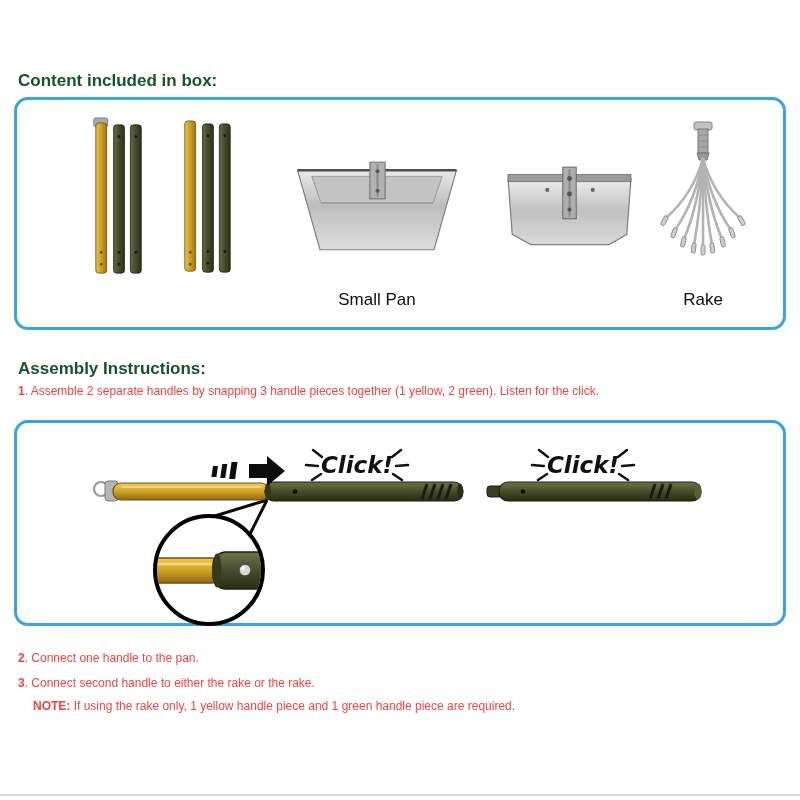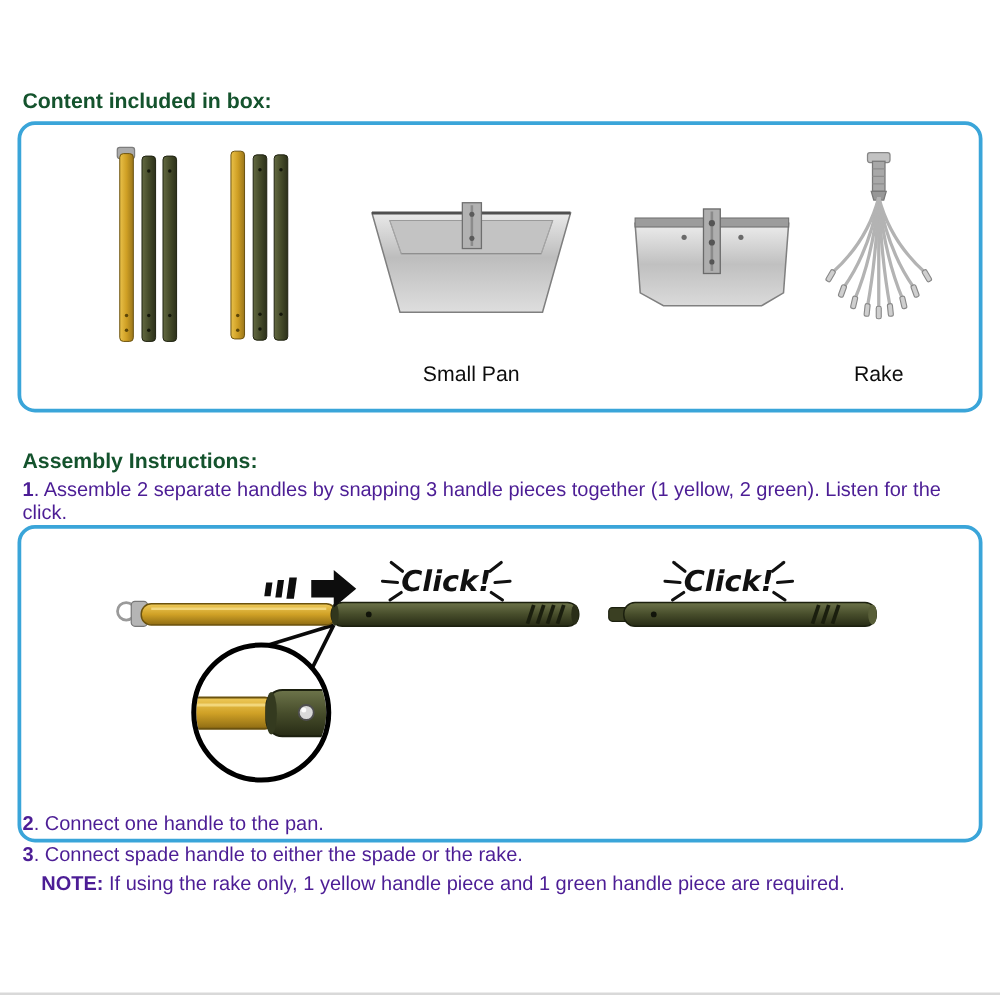--- a/index.html
+++ b/index.html
@@ -5,30 +5,30 @@
   * { margin:0; padding:0; box-sizing:border-box; }
   html,body { width:800px; height:800px; background:#ffffff; }
   body { font-family:"Liberation Sans", sans-serif; color:#111; position:relative; overflow:hidden; }
 
   .section-title { position:absolute; font-size:17px; font-weight:bold; color:#14532d; }
   #content-title { left:18px; top:71px; }
   #assembly-title { left:18px; top:359px; }
 
   .blue-box { position:absolute; border:3px solid #3aa5d9; border-radius:14px; background:#fff; }
   #content-box { left:14px; top:97px; width:772px; height:233px; }
-  #assembly-box { left:14px; top:420px; width:772px; height:254px; }
+  #assembly-box { left:14px; top:420px; width:772px; height:206px; }
 
   .item-art { position:absolute; }
   .item-art svg { display:block; width:100%; height:100%; }
 
   .caption { position:absolute; text-align:center; font-size:17px; color:#0d0d0d; }
   .caption b { font-weight:bold; }
   .caption small { font-size:13px; }
 
-  .step { position:absolute; font-size:16px; color:#4c1d95; }
+  .step { position:absolute; font-size:12px; color:#ef4444; }
   .step b { font-weight:bold; }
   #step1 { left:18px; top:384px; width:760px; }
   #step2 { left:18px; top:651px; }
   #step3 { left:18px; top:676px; }
   #note  { left:33px; top:699px; }
 
   #handles-art { left:52px;  top:14px; width:190px; height:170px; }
   #pan-art     { left:270px; top:52px; width:180px; height:112px; }
   #spade-art   { left:480px; top:62px; width:145px; height:95px;  }
   #rake-art    { left:638px; top:20px; width:96px;  height:154px; }
@@ -279,18 +279,18 @@
           <circle cx="228" cy="147" r="6" fill="#d9d9d9" stroke="#4f4f4f" stroke-width="1.5"></circle>
           <circle cx="226" cy="145" r="2" fill="#ffffff" opacity="0.9"></circle>
         </g>
         <circle cx="192" cy="147" r="54" fill="none" stroke="#000" stroke-width="4"></circle>
       </g>
     </svg>
   </div>
 
   <p class="step" id="step2"><b>2</b><span>. Connect one handle to the pan.</span></p>
 
-  <p class="step" id="step3"><b>3</b><span>. Connect spade handle to either the spade or the rake.</span></p>
+  <p class="step" id="step3"><b>3</b><span>. Connect second handle to either the rake or the rake.</span></p>
 
   <p class="step" id="note"><b>NOTE:</b><span> If using the rake only, 1 yellow handle piece and 1 green handle piece are required.</span></p>
 
   <div id="bottom-divider"></div>
 </div>
 
 </body></html>

